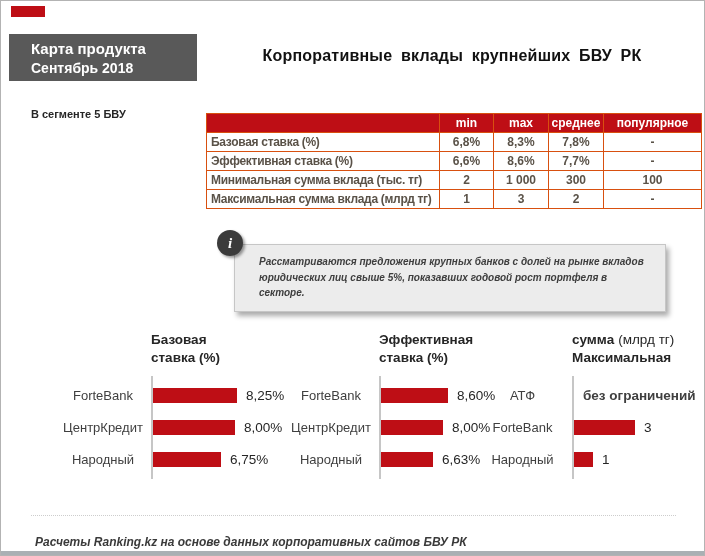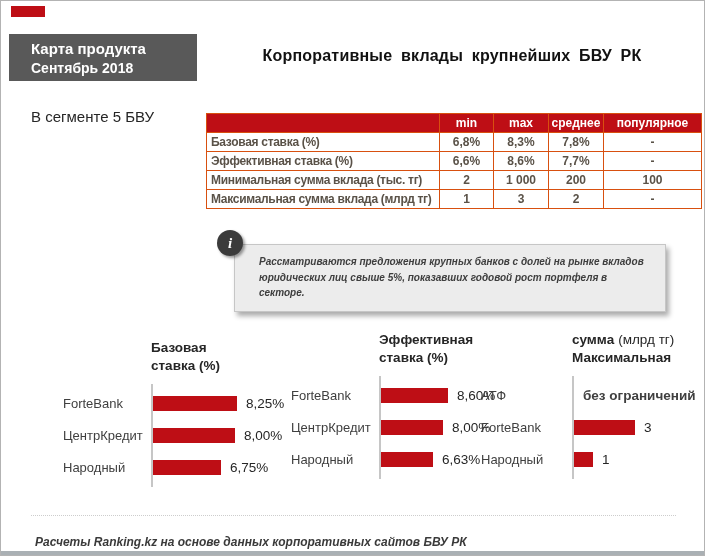--- a/index.html
+++ b/index.html
@@ -13,21 +13,21 @@
   .badge{
     position:absolute;left:8px;top:33px;width:188px;height:47px;background:#595959;
     color:#ffffff;padding:5px 0 4px 22px;box-sizing:border-box;
   }
   .badge-line1{font-size:15px;font-weight:700;line-height:20px;}
   .badge-line2{font-size:14px;font-weight:600;line-height:19px;}
   .main-title{
     position:absolute;left:205px;top:46px;width:492px;text-align:center;
     font-size:16px;font-weight:700;color:#111111;word-spacing:4px;letter-spacing:0.2px;
   }
-  .segment-label{position:absolute;left:30px;top:107px;font-size:15px;font-weight:400;color:#262626;}
+  .segment-label{position:absolute;left:30px;top:107px;font-size:11px;font-weight:700;color:#262626;}
 
   table.summary{
     position:absolute;left:205px;top:112px;width:495px;border-collapse:collapse;table-layout:fixed;
   }
   table.summary th,table.summary td{
     border:1px solid #d8500f;height:18px;padding:0;font-size:12px;font-weight:700;
     text-align:center;vertical-align:middle;white-space:nowrap;
   }
   table.summary th{background:#be0e15;color:#ffffff;text-align:center;}
   table.summary td{color:#5a5248;background:#ffffff;}
@@ -46,29 +46,29 @@
     box-shadow:2px 2px 3px rgba(0,0,0,0.4);
   }
   .note-box{
     position:absolute;left:233px;top:243px;width:432px;box-sizing:border-box;
     background:#ececec;border:1px solid #c6c6c6;box-shadow:3px 4px 5px rgba(0,0,0,0.33);
     padding:9px 14px 10px 24px;font-style:italic;font-weight:600;font-size:10px;
     color:#3e3e3e;line-height:1.55;z-index:1;
   }
 
   .chart{position:absolute;top:330px;}
-  #chart1{left:62px;--ax:88px;width:235px;margin-top:8px;}
+  #chart1{left:62px;--ax:88px;width:235px;}
   #chart2{left:290px;--ax:88px;width:225px;}
   #chart3{left:480px;--ax:91px;width:225px;}
   .chart-title{margin-left:var(--ax);font-size:13.5px;font-weight:700;line-height:18px;color:#262626;white-space:nowrap;}
   .title-rest{font-weight:400;margin-left:4px;}
   .rows{position:relative;margin-top:12px;height:96px;}
   .axis{position:absolute;left:var(--ax);top:-3px;height:103px;width:1.5px;background:#c6c6c6;}
   .crow{display:flex;align-items:center;height:32px;position:relative;}
-  .clabel{flex:0 0 calc(var(--ax) - 8px);text-align:left;font-size:13px;color:#3f3f3f;white-space:nowrap;}
+  .clabel{flex:0 0 calc(var(--ax) - 8px);text-align:center;font-size:13px;color:#3f3f3f;white-space:nowrap;}
   .cbar{height:15px;margin-left:10px;background:#be0e15;flex:none;}
   .cval{margin-left:9px;font-size:13.5px;color:#262626;white-space:nowrap;}
   .cval-strong{font-weight:700;color:#3f3f3f;}
 
   .footer-line{position:absolute;left:30px;top:514px;width:645px;border-top:1.5px dotted #cdcdcd;}
   .footer-text{position:absolute;left:34px;top:534px;font-style:italic;font-weight:600;font-size:12px;color:#3a3a3a;}
 </style>
 </head>
 <body>
 
@@ -112,21 +112,21 @@
       <td class="row-label">Эффективная ставка (%)</td>
       <td>6,6%</td>
       <td>8,6%</td>
       <td>7,7%</td>
       <td>-</td>
     </tr>
     <tr>
       <td class="row-label">Минимальная сумма вклада (тыс. тг)</td>
       <td>2</td>
       <td>1 000</td>
-      <td>200</td>
+      <td>300</td>
       <td>100</td>
     </tr>
     <tr>
       <td class="row-label">Максимальная сумма вклада (млрд тг)</td>
       <td>1</td>
       <td>3</td>
       <td>2</td>
       <td>-</td>
     </tr>
   </tbody>

